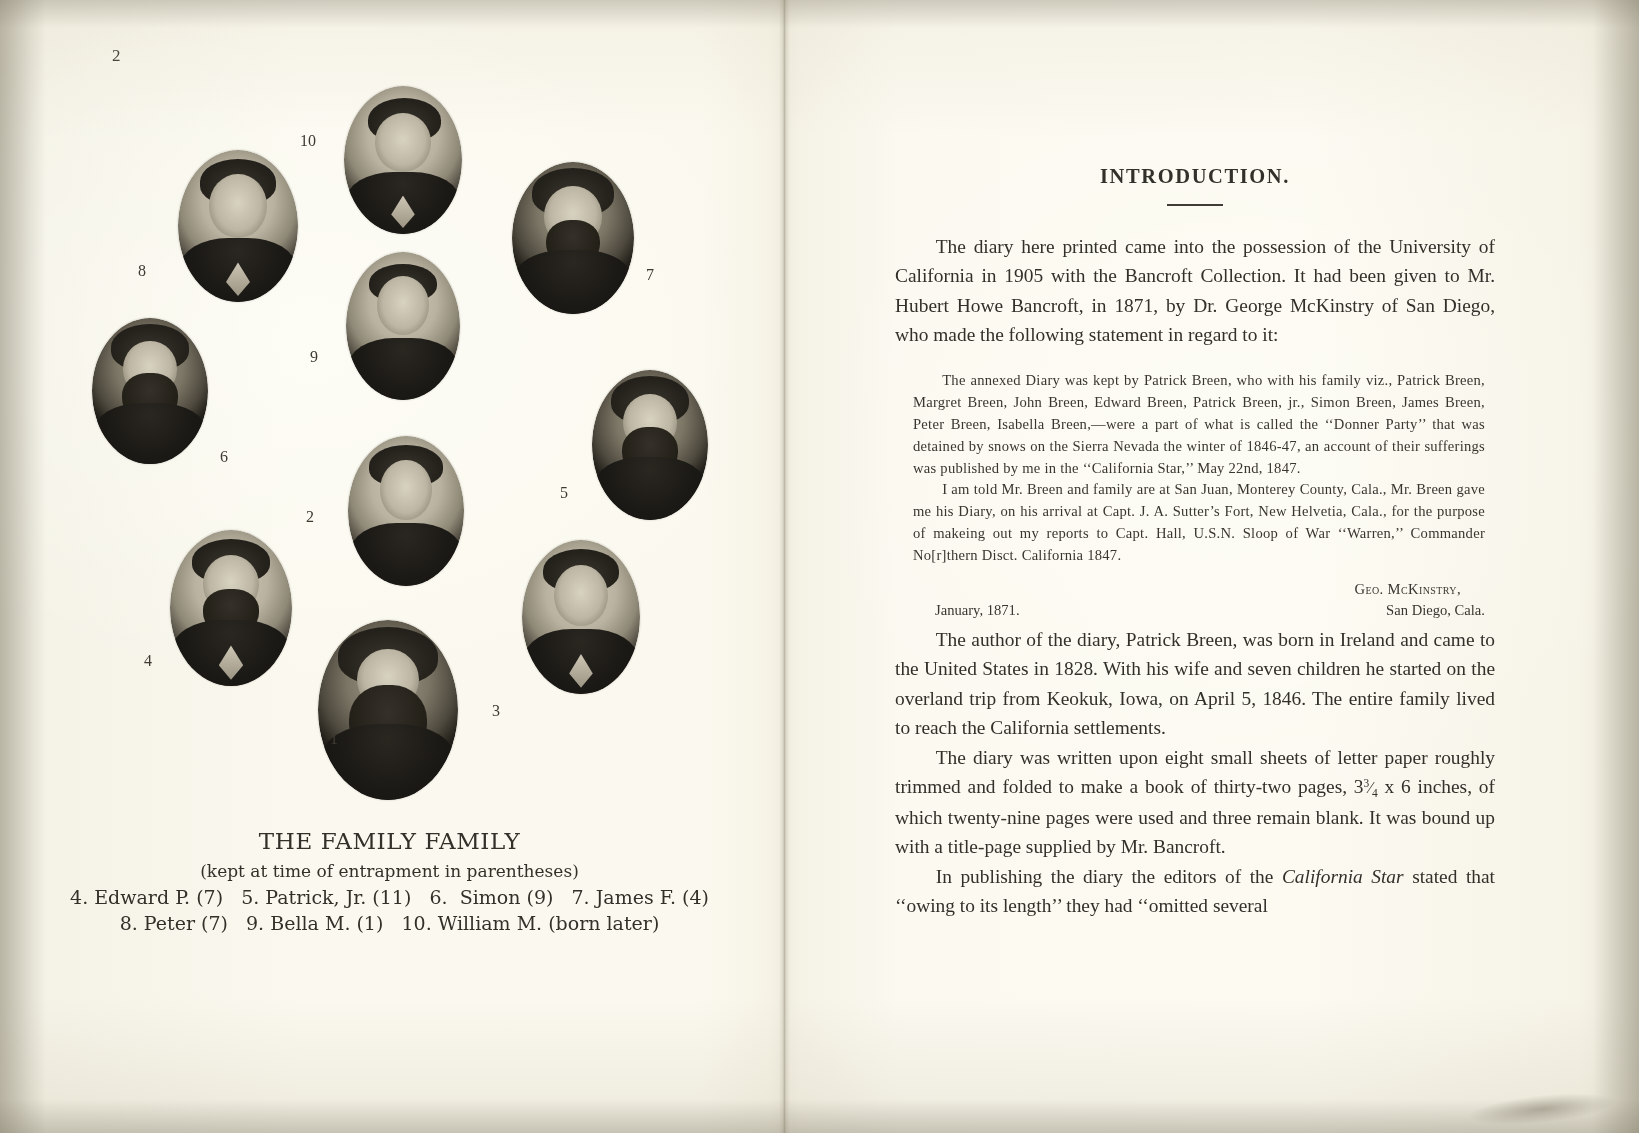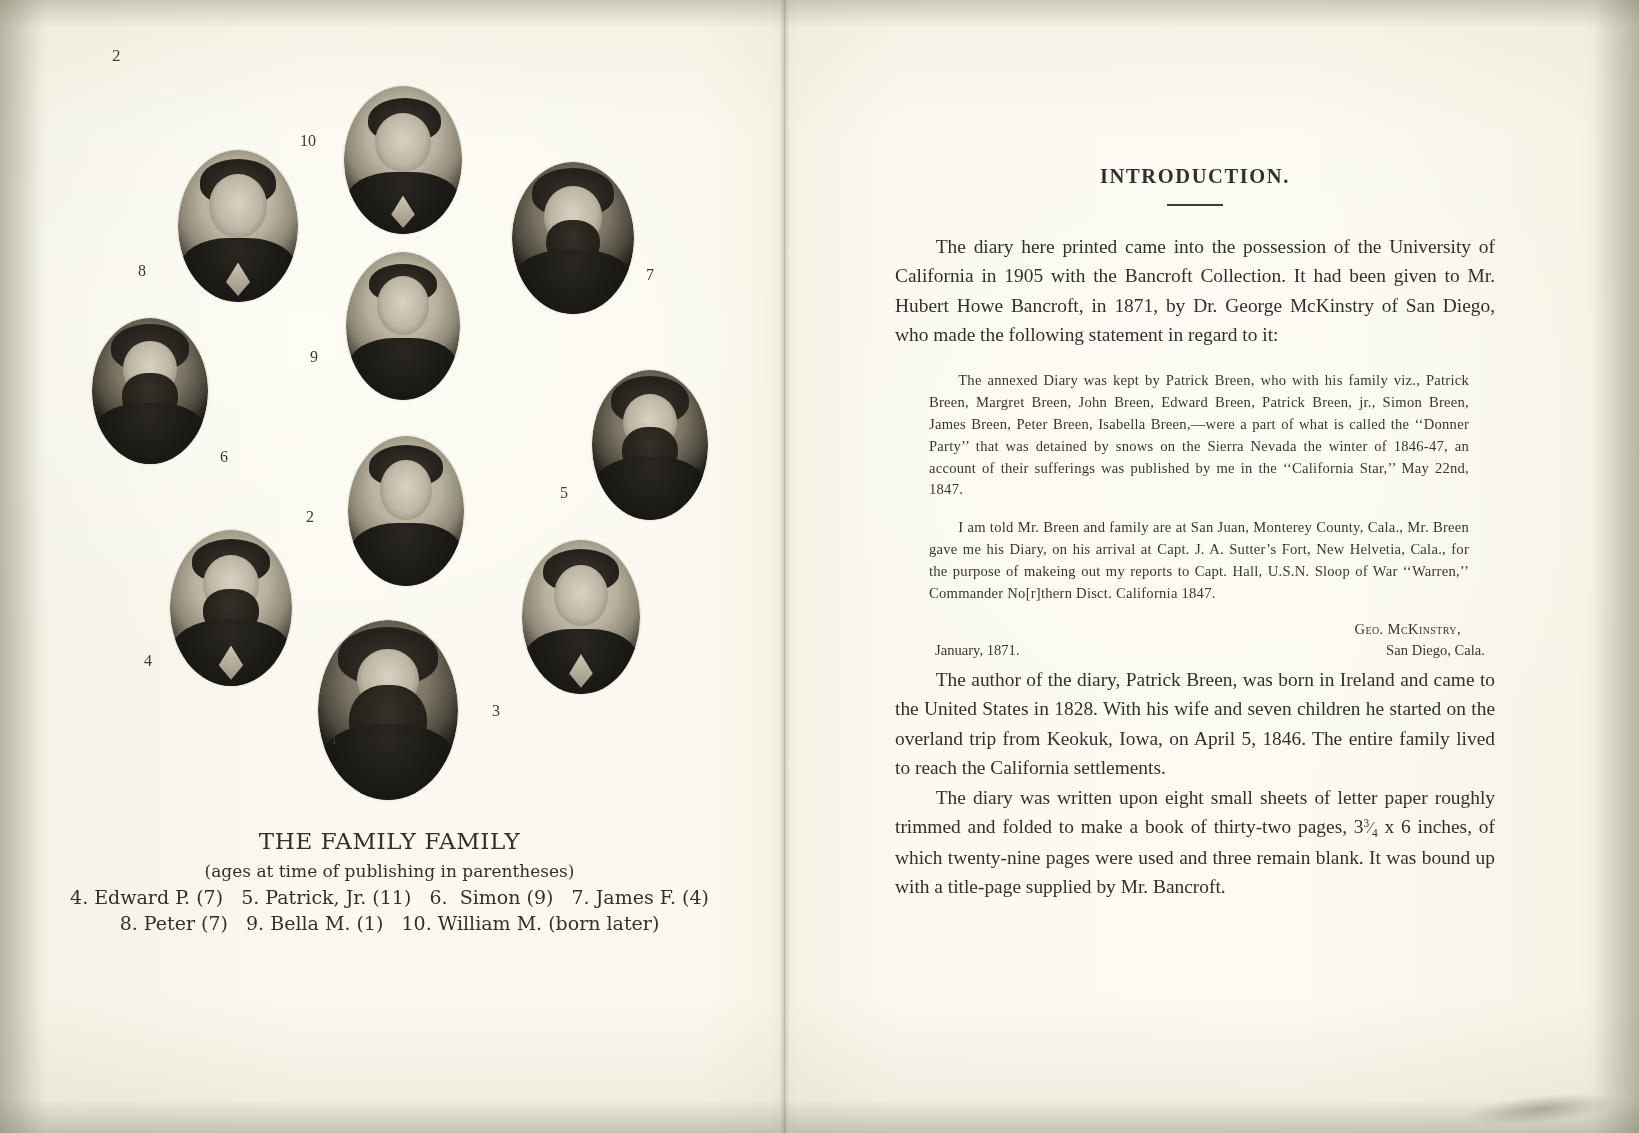--- a/index.html
+++ b/index.html
@@ -221,21 +221,21 @@
 
   .quote {
     margin: 20px 0 0 0;
     padding: 0 10px 0 18px;
     font-size: 14.6px;
     line-height: 1.50;
     text-align: justify;
     color: #393630;
   }
   .quote p {
-    margin: 16px;
+    margin: 0;
     text-indent: 2.0em;
     letter-spacing: .25px;
   }
   .sig {
     margin-top: 14px;
     font-size: 14.6px;
     color: #393630;
     position: relative;
     height: 44px;
     padding: 0 10px 0 18px;
@@ -355,21 +355,21 @@
         <div class="p-face" style="left:28%; top:16%; width:44%; height:34%;"></div>
         <div class="p-beard" style="left:22%; top:36%; width:56%; height:44%;"></div>
         <div class="p-body"></div>
       </div>
       <div class="num" style="left:270px; top:690px;">1</div>
 
     </div>
 
     <div class="caption">
       <div class="cap-title">THE FAMILY FAMILY</div>
-      <div class="cap-sub">(ages at time of publishing in parentheses)</div>
+      <div class="cap-sub">(kept at time of entrapment in parentheses)</div>
       <div class="cap-line">4. Edward P. (7)   5. Patrick, Jr. (11)   6.  Simon (9)   7. James F. (4)</div>
       <div class="cap-line">8. Peter (7)   9. Bella M. (1)   10. William M. (born later)</div>
     </div>
   </div>
 
   <div class="right-page">
     <div class="col">
 
       <h1 class="head">INTRODUCTION.</h1>
       <div class="rule"></div>
@@ -384,20 +384,21 @@
       <div class="sig">
         <span class="sig-name sc">Geo. McKinstry,</span>
         <span class="sig-date">January, 1871.</span>
         <span class="sig-place">San Diego, Cala.</span>
       </div>
 
       <p class="body">The author of the diary, Patrick Breen, was born in Ireland and came to the United States in 1828.  With his wife and seven children he started on the overland trip from Keokuk, Iowa, on April 5, 1846.  The entire family lived to reach the California settlements.</p>
 
       <p class="body"><span>The diary was written upon eight small sheets of letter paper roughly trimmed and folded to make a book of thirty-two pages, 3</span><span class="frac"><sup>3</sup>⁄<sub>4</sub></span><span> x 6 inches, of which twenty-nine pages were used and three remain blank.  It was bound up with a title-page supplied by Mr. Bancroft.</span></p>
 
+      <p class="body"><span>In publishing the diary the editors of the </span><em class="ital">California Star</em><span> stated that ‘‘owing to its length’’ they had ‘‘omitted several</span></p>
 
     </div>
   </div>
 
   <div class="gutter"></div>
   <div class="edge-shadow-l"></div>
   <div class="edge-shadow-r"></div>
   <div class="edge-shadow-t"></div>
   <div class="edge-shadow-b"></div>
   <div class="smudge"></div>

